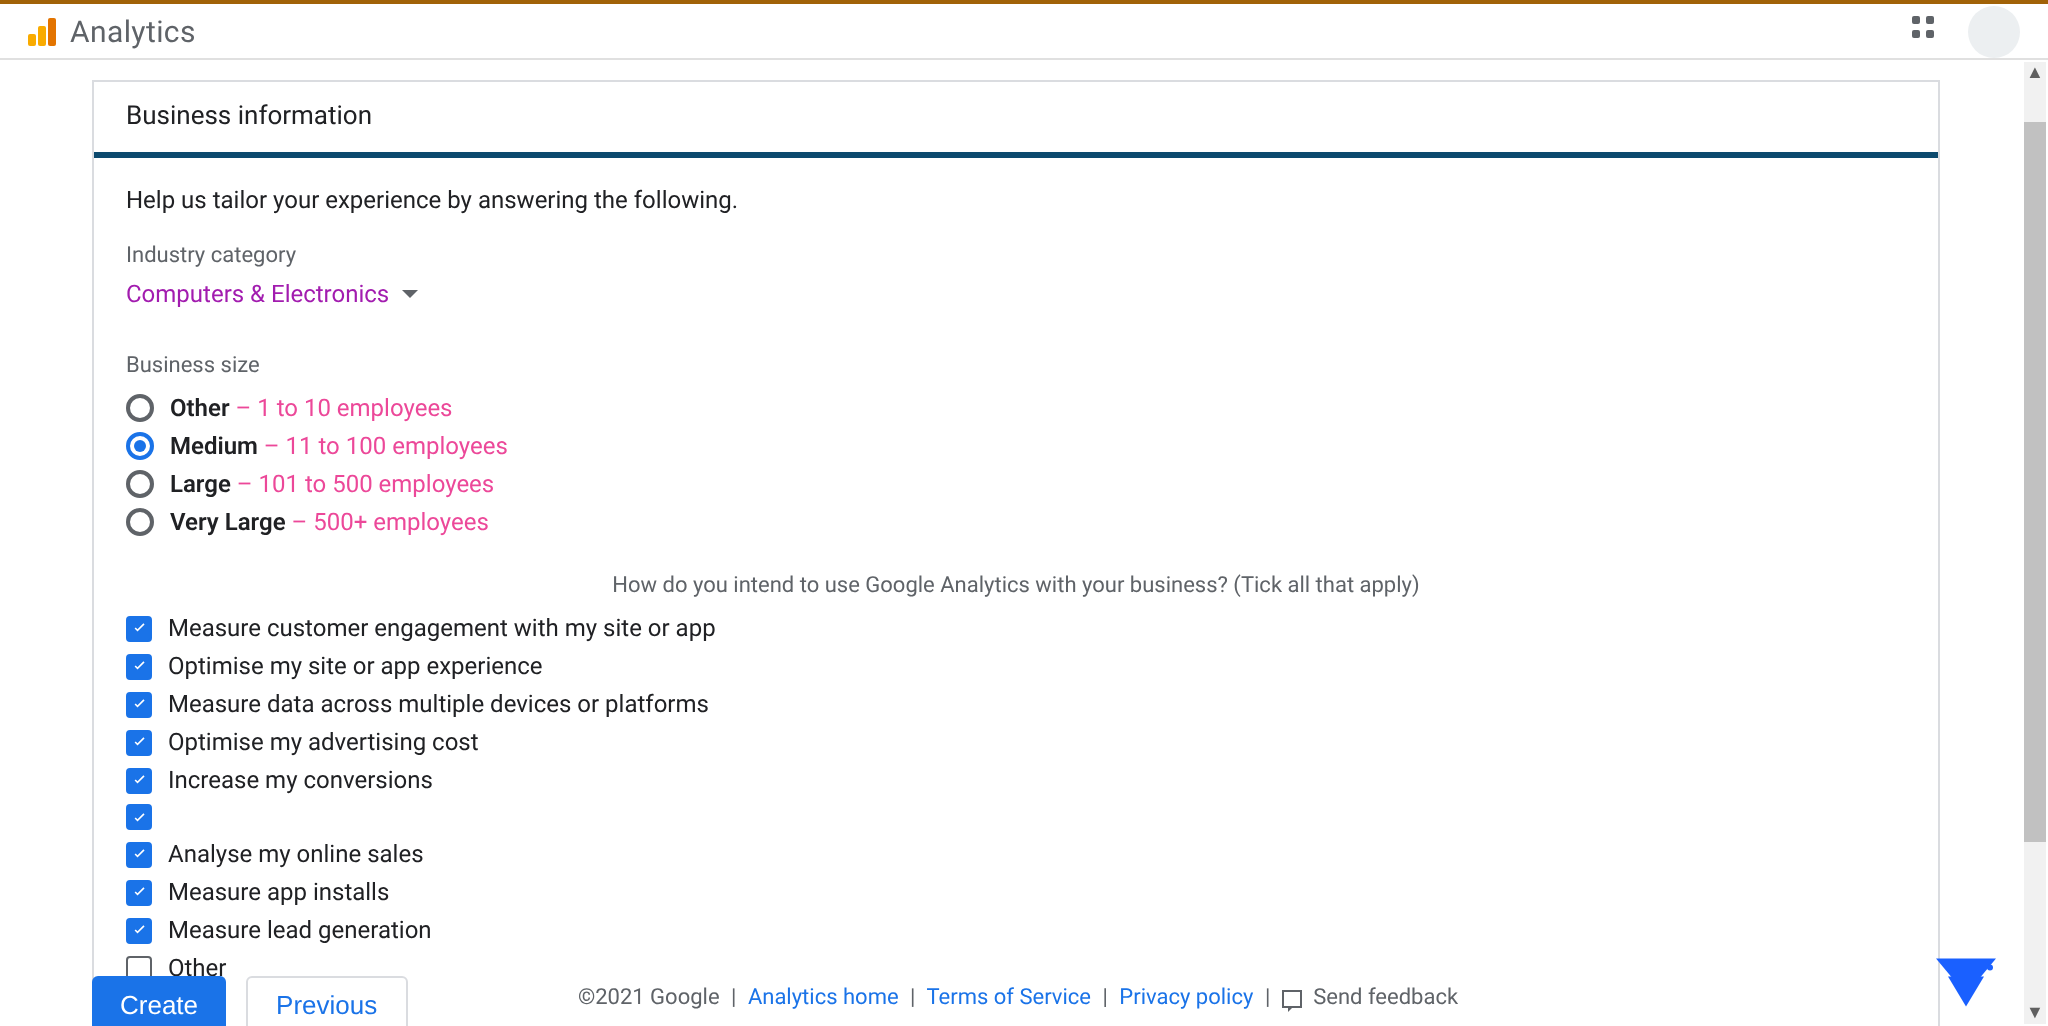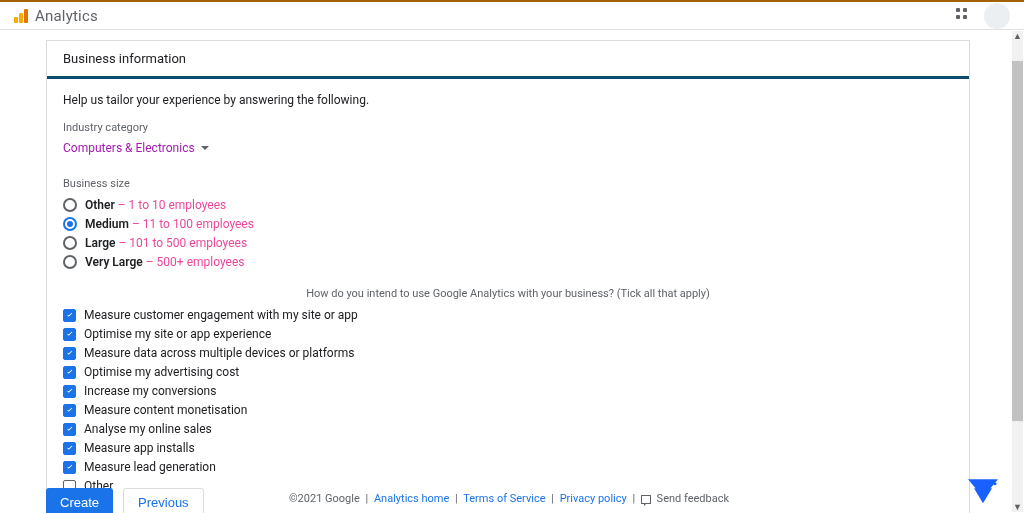--- a/index.html
+++ b/index.html
@@ -254,21 +254,20 @@
               </svg>
             </span>
             <span>Increase my conversions</span>
           </div>
           <div class="check-row">
             <span class="checkbox checked">
               <svg viewBox="0 0 24 24">
                 <path fill="#fff" d="M9 16.2l-3.5-3.5 1.4-1.4L9 13.4l7.1-7.1 1.4 1.4z"></path>
               </svg>
             </span>
-            <span>Measure content monetisation</span>
           </div>
           <div class="check-row">
             <span class="checkbox checked">
               <svg viewBox="0 0 24 24">
                 <path fill="#fff" d="M9 16.2l-3.5-3.5 1.4-1.4L9 13.4l7.1-7.1 1.4 1.4z"></path>
               </svg>
             </span>
             <span>Analyse my online sales</span>
           </div>
           <div class="check-row">

